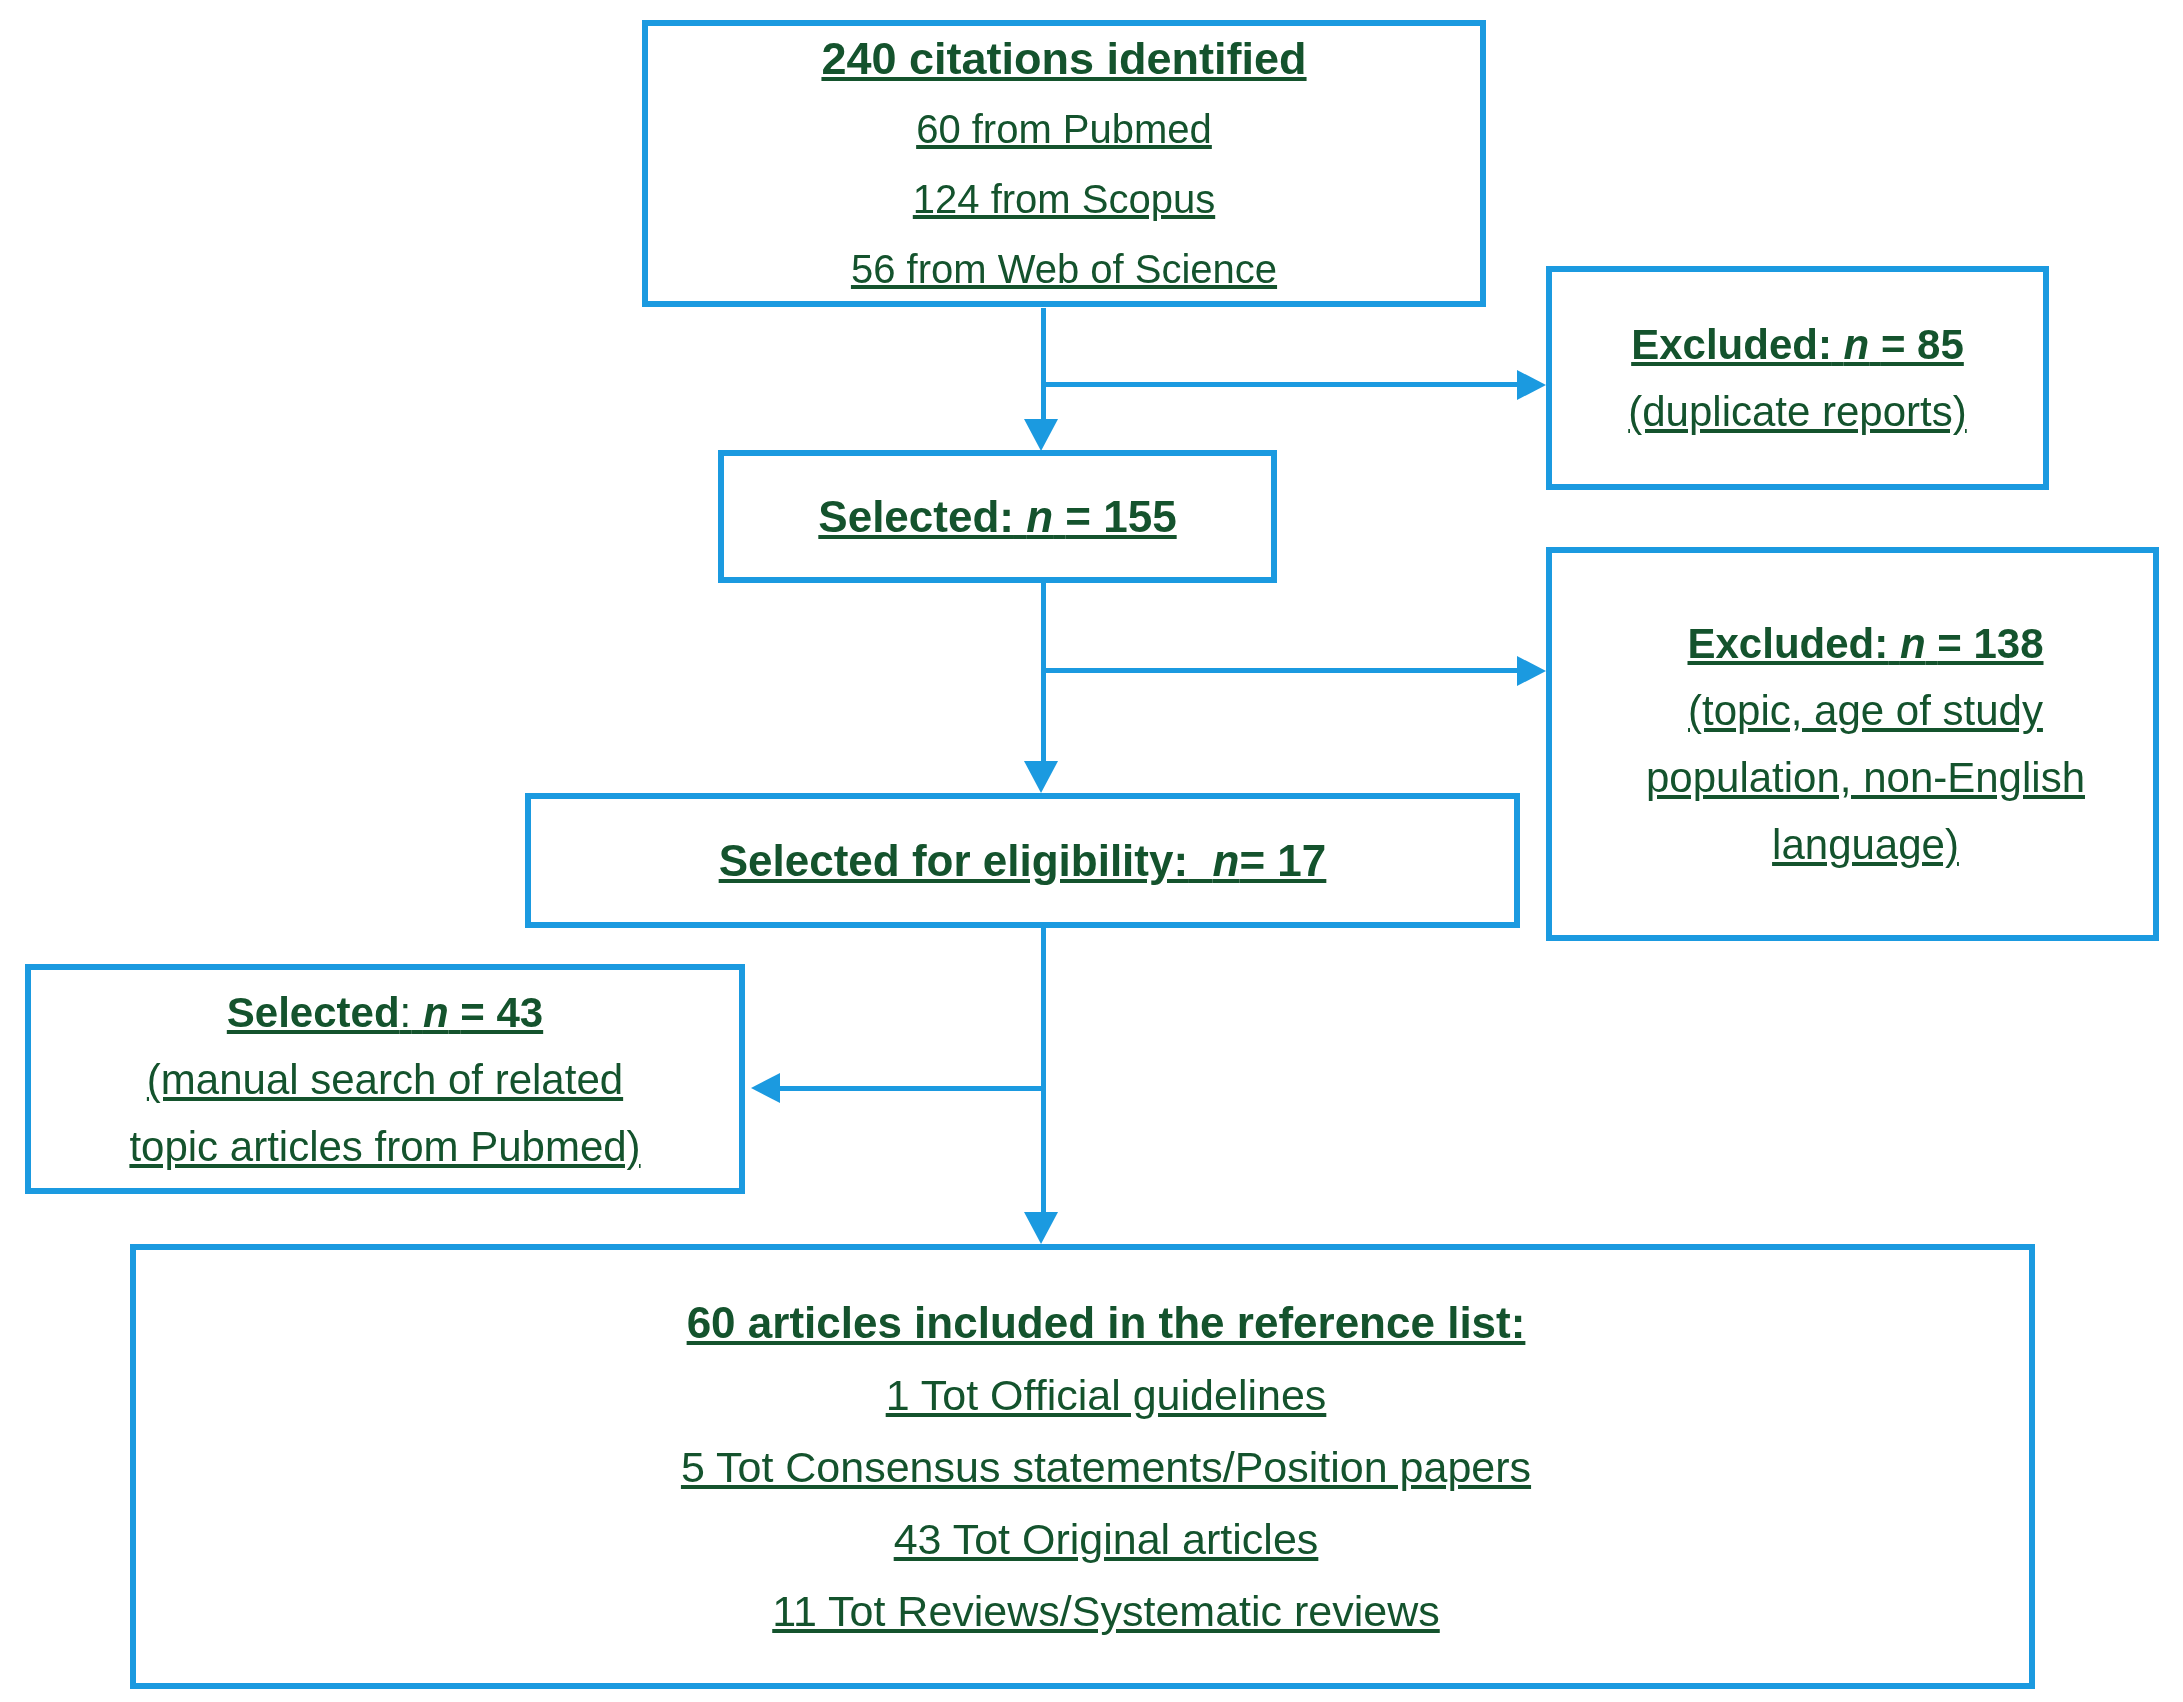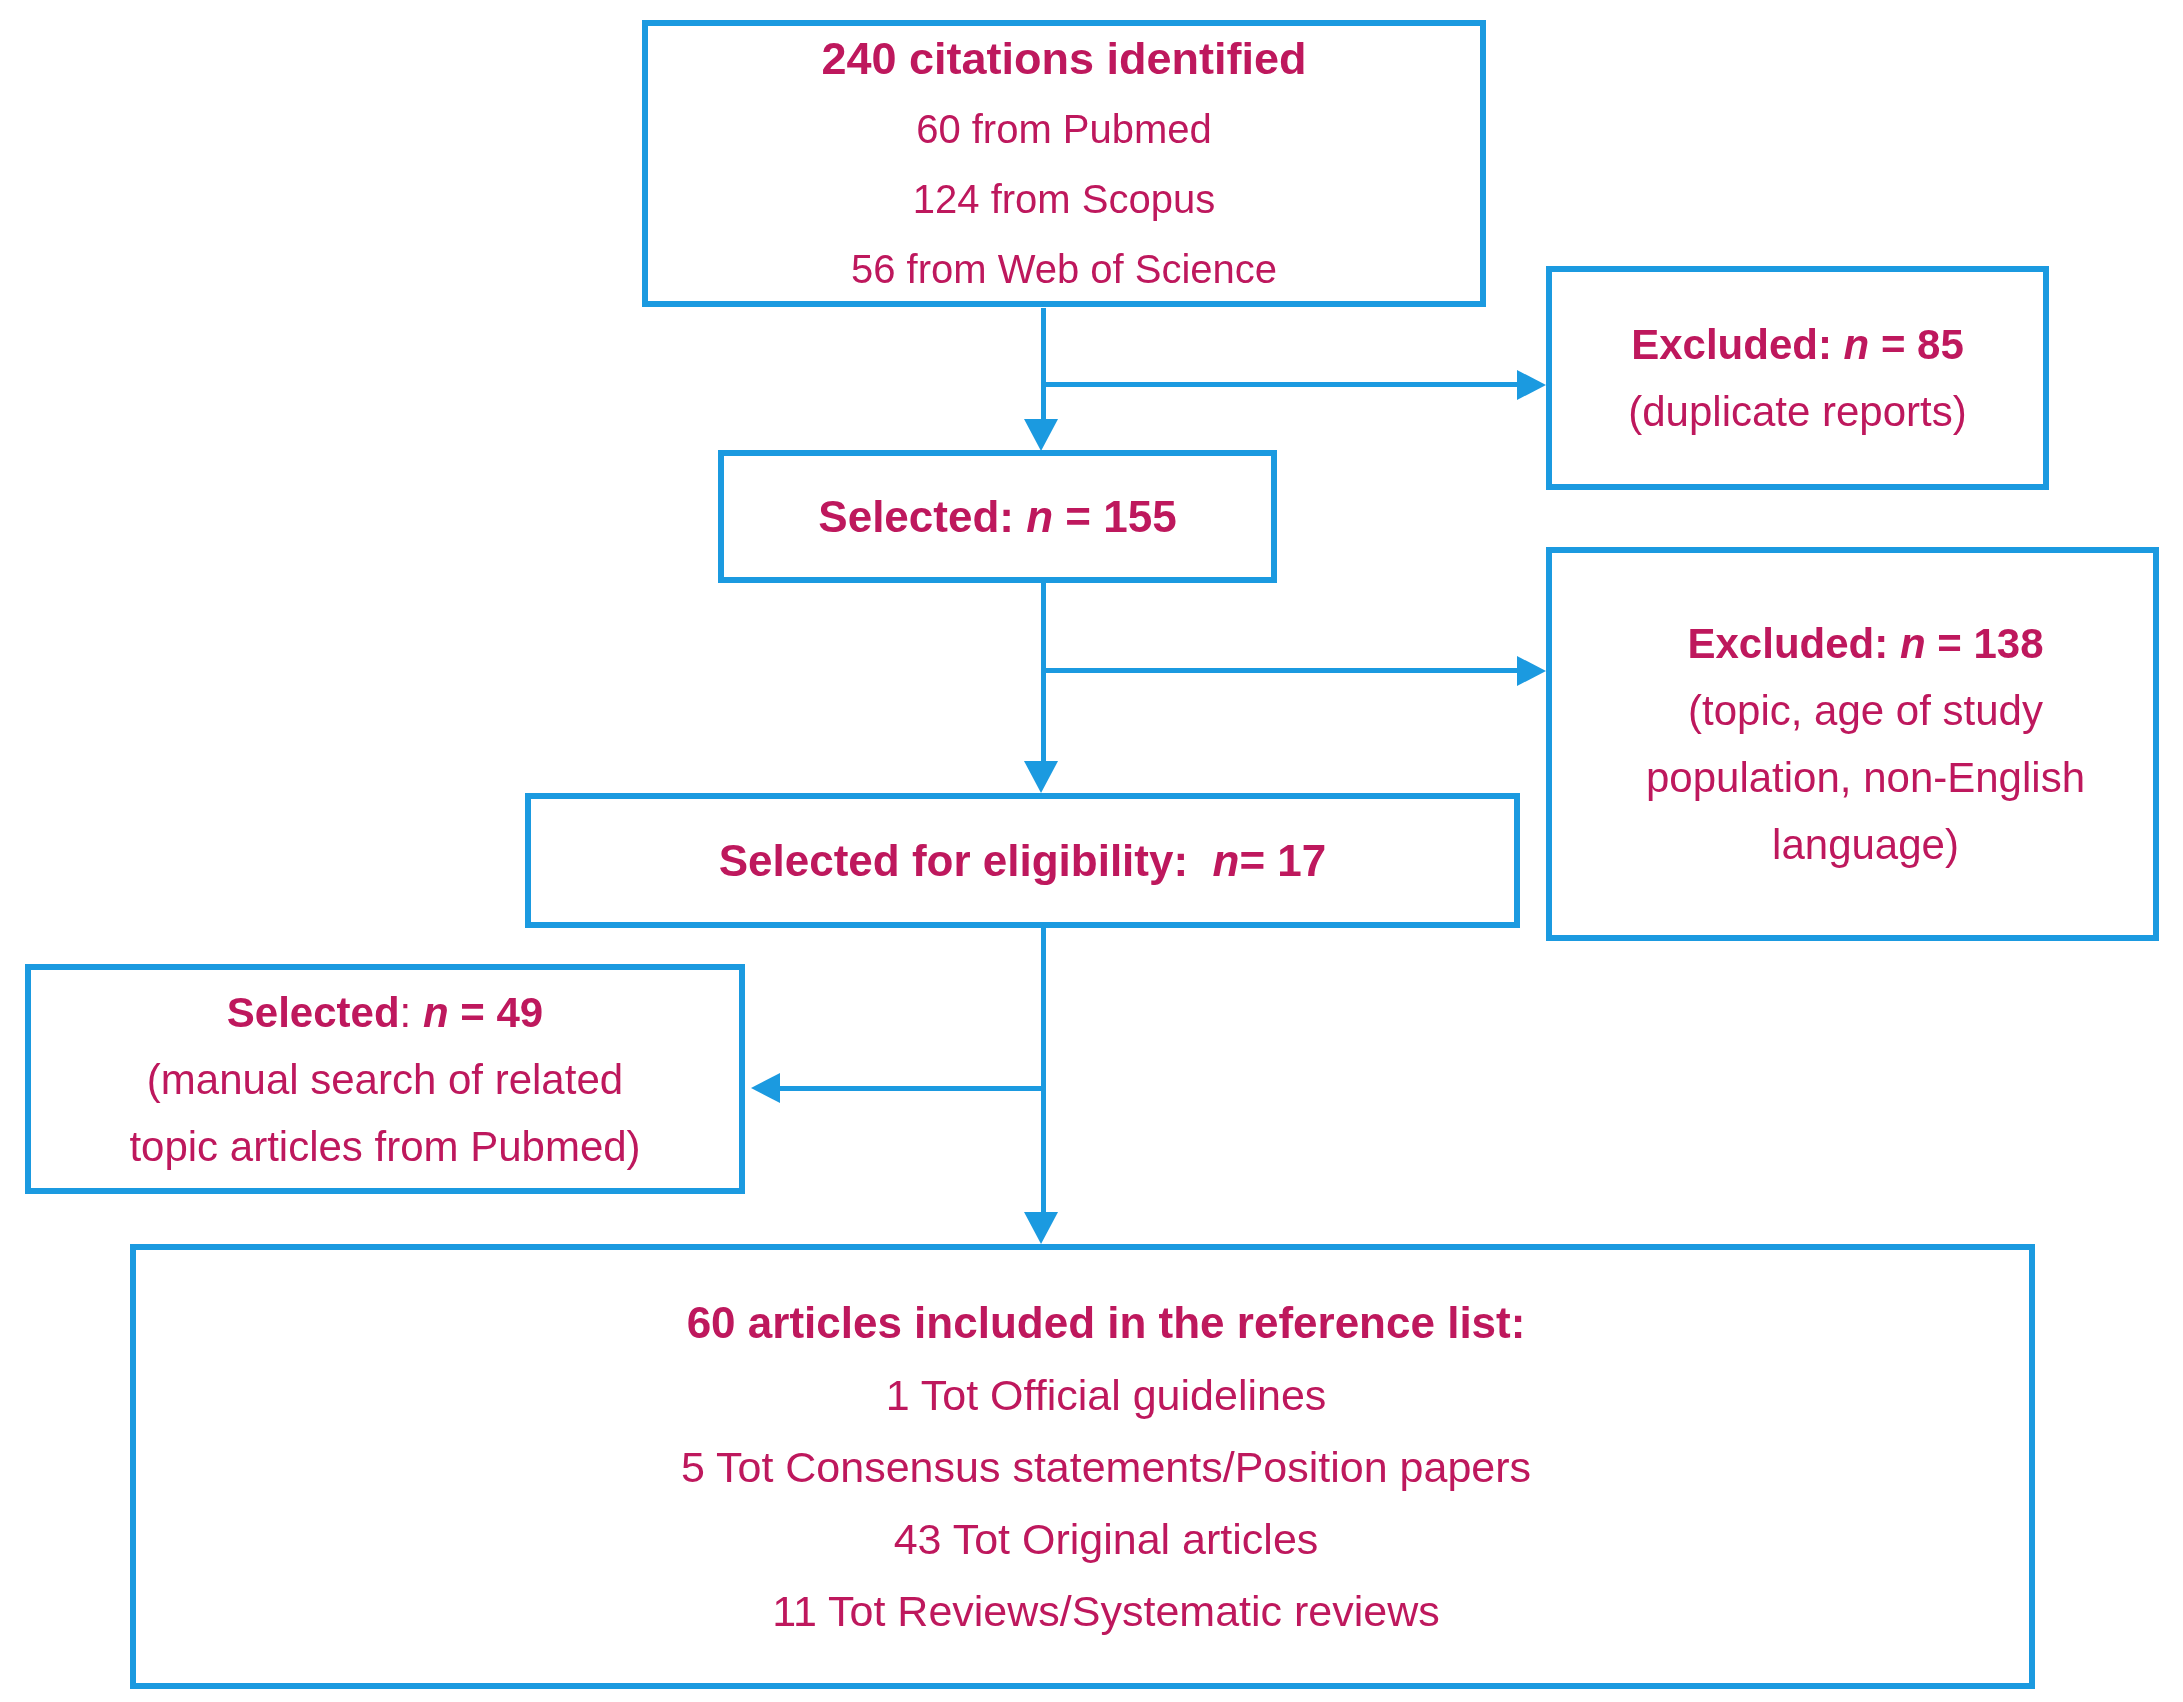--- a/index.html
+++ b/index.html
@@ -25,21 +25,22 @@
     flex-direction: column;
     align-items: center;
     justify-content: center;
     text-align: center;
     color: #000000;
   }
   .box .line {
     display: block;
     width: 100%;
     white-space: nowrap;
-    color: #be185d;
+    color: #14532d;
+    text-decoration: underline;
   }
   .ttl {
     font-weight: bold;
   }
   .reg {
     font-weight: normal;
   }
   .nit {
     font-style: italic;
     font-weight: bold;
@@ -135,21 +136,21 @@
     <span class="line reg">(topic, age of study</span>
     <span class="line reg">population, non-English</span>
     <span class="line reg">language)</span>
   </div>
 
   <div class="box" id="box-eligibility">
     <span class="line"><span class="ttl">Selected for eligibility:</span><span class="ttl">&nbsp;&nbsp;</span><span class="nit">n</span><span class="ttl">= 17</span></span>
   </div>
 
   <div class="box" id="box-selected-43">
-    <span class="line"><span class="ttl">Selected</span><span class="reg">:</span><span class="ttl">&nbsp;</span><span class="nit">n</span><span class="ttl">&nbsp;</span><span class="ttl">=  49</span></span>
+    <span class="line"><span class="ttl">Selected</span><span class="reg">:</span><span class="ttl">&nbsp;</span><span class="nit">n</span><span class="ttl">&nbsp;</span><span class="ttl">=  43</span></span>
     <span class="line reg">(manual search of related</span>
     <span class="line reg">topic articles from Pubmed)</span>
   </div>
 
   <div class="box" id="box-included">
     <span class="line ttl">60  articles included in the reference list:</span>
     <span class="line reg">1 Tot Official guidelines</span>
     <span class="line reg">5 Tot Consensus statements/Position papers</span>
     <span class="line reg">43 Tot Original articles</span>
     <span class="line reg">11 Tot Reviews/Systematic reviews</span>

